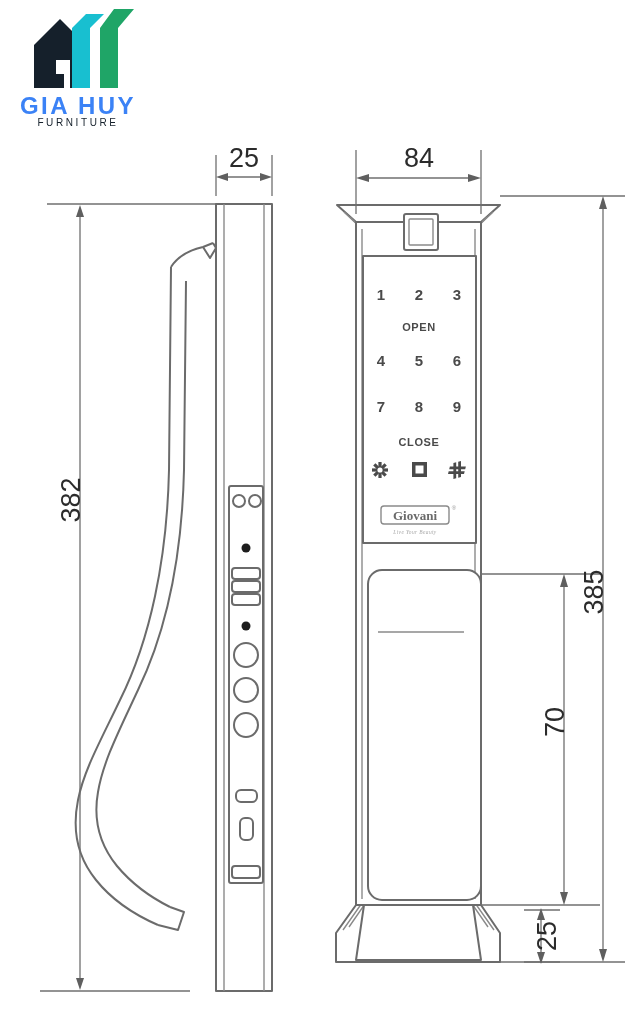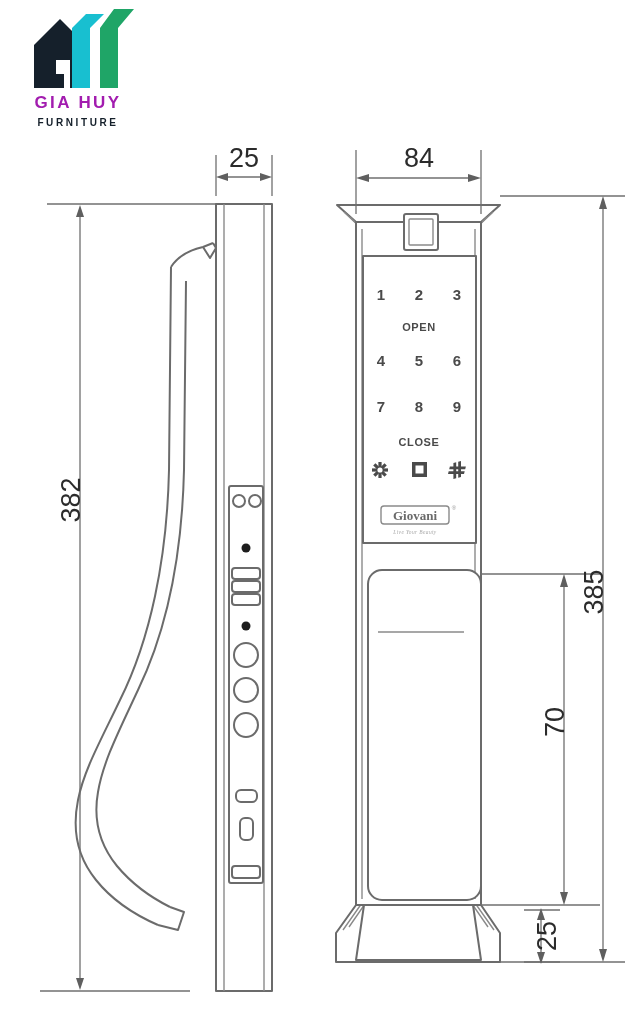--- a/index.html
+++ b/index.html
@@ -23,31 +23,31 @@
   
   #logo {
     position: absolute;
     left: 8px; top: 6px;
     width: 150px; height: 125px;
   }
   #logo-mark { position: absolute; left: 4px; top: 0; width: 126px; height: 84px; }
   #logo-text {
     position: absolute; left: 0; top: 88px; width: 140px;
     text-align: center;
-    color: #a21caf;
+    color: #3b82f6;
     font-weight: bold;
-    font-size: 17px;
+    font-size: 24px;
     letter-spacing: 2.4px;
     line-height: 1;
   }
   #logo-sub {
     position: absolute; left: 0; top: 112px; width: 140px;
     text-align: center;
     color: #15202b;
-    font-weight: bold;
+    font-weight: normal;
     font-size: 10px;
     letter-spacing: 2.6px;
     line-height: 1;
   }
 
   
   #drawing {
     position: absolute;
     left: 0; top: 0;
     width: 638px; height: 1024px;

